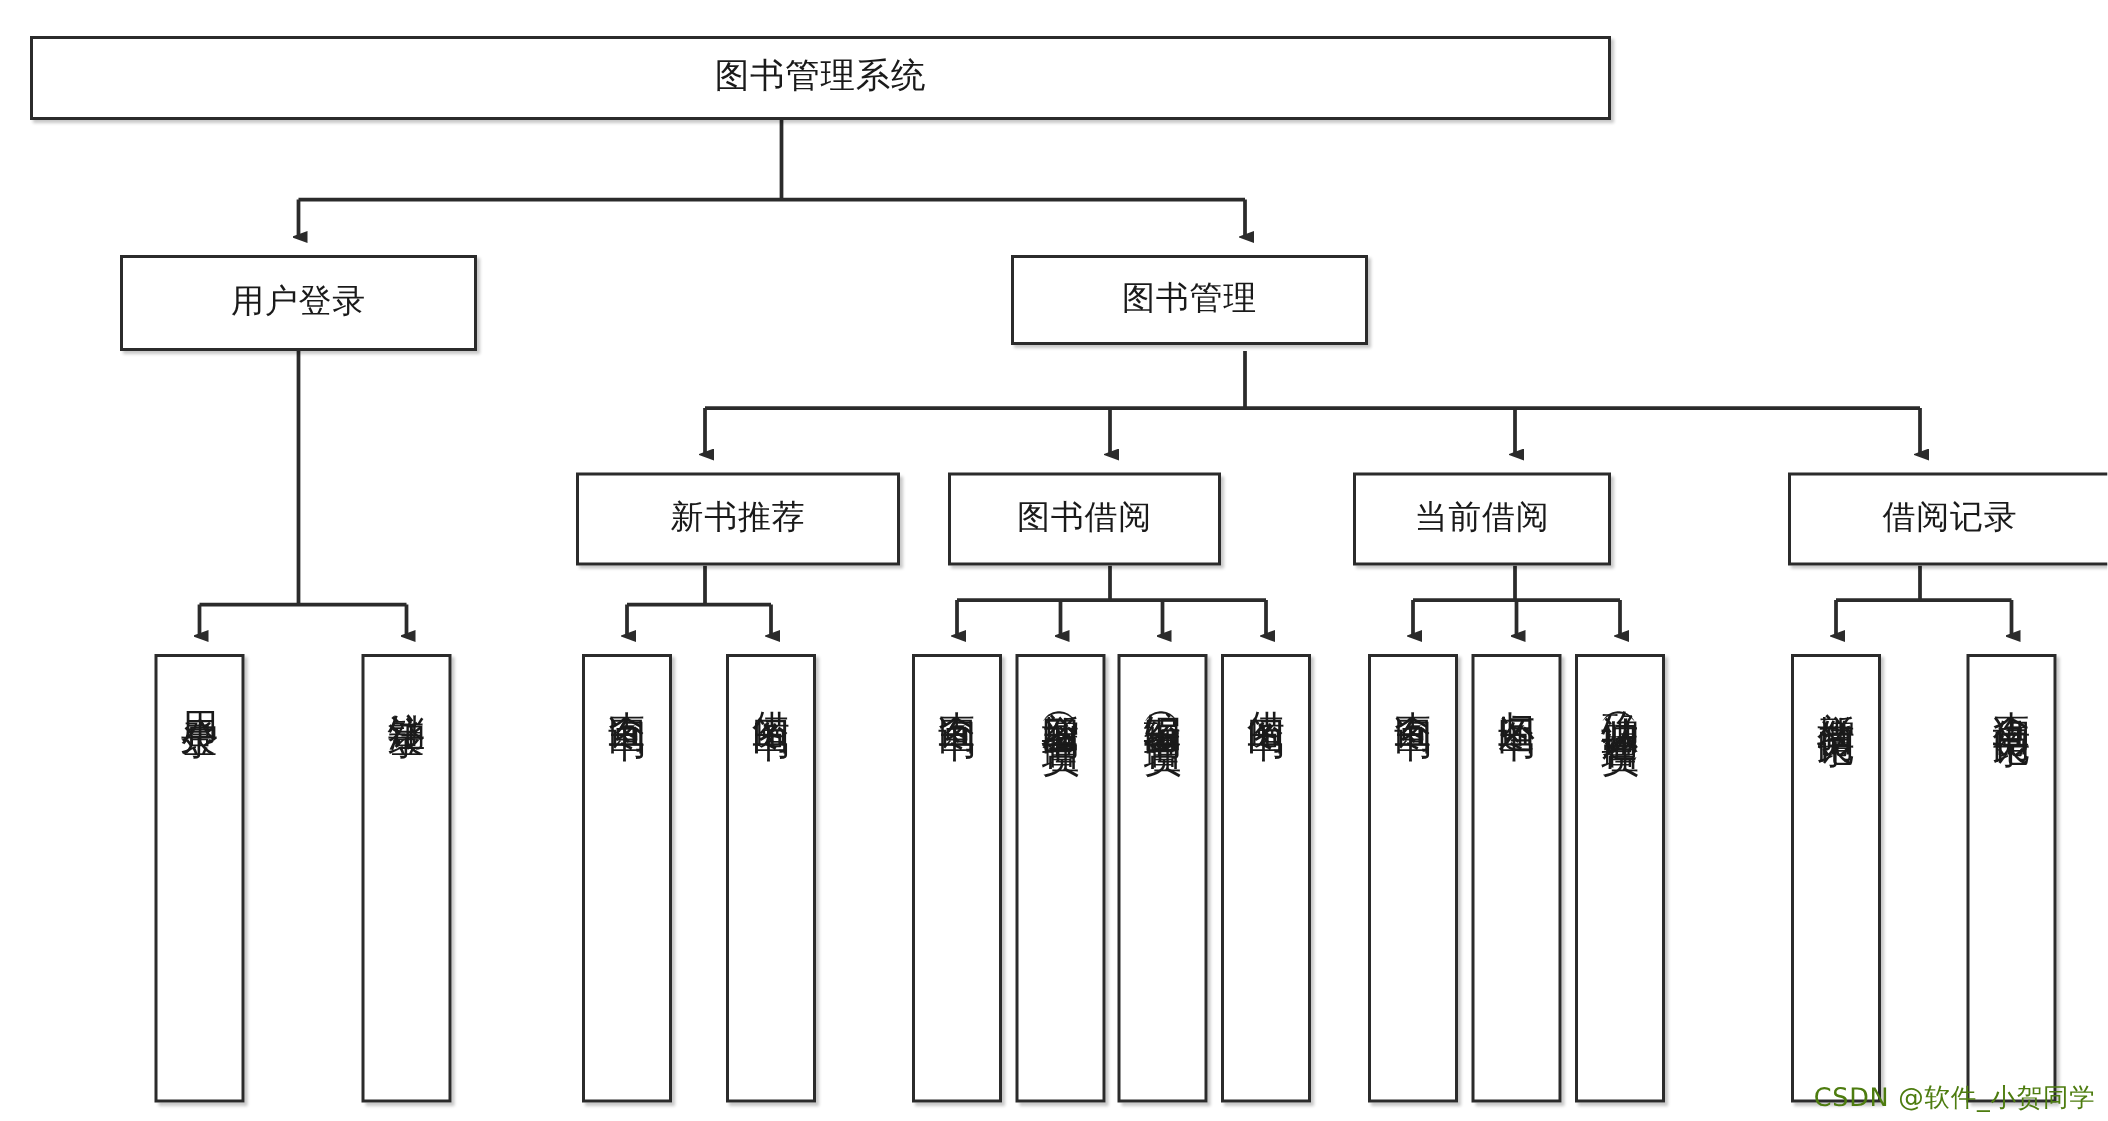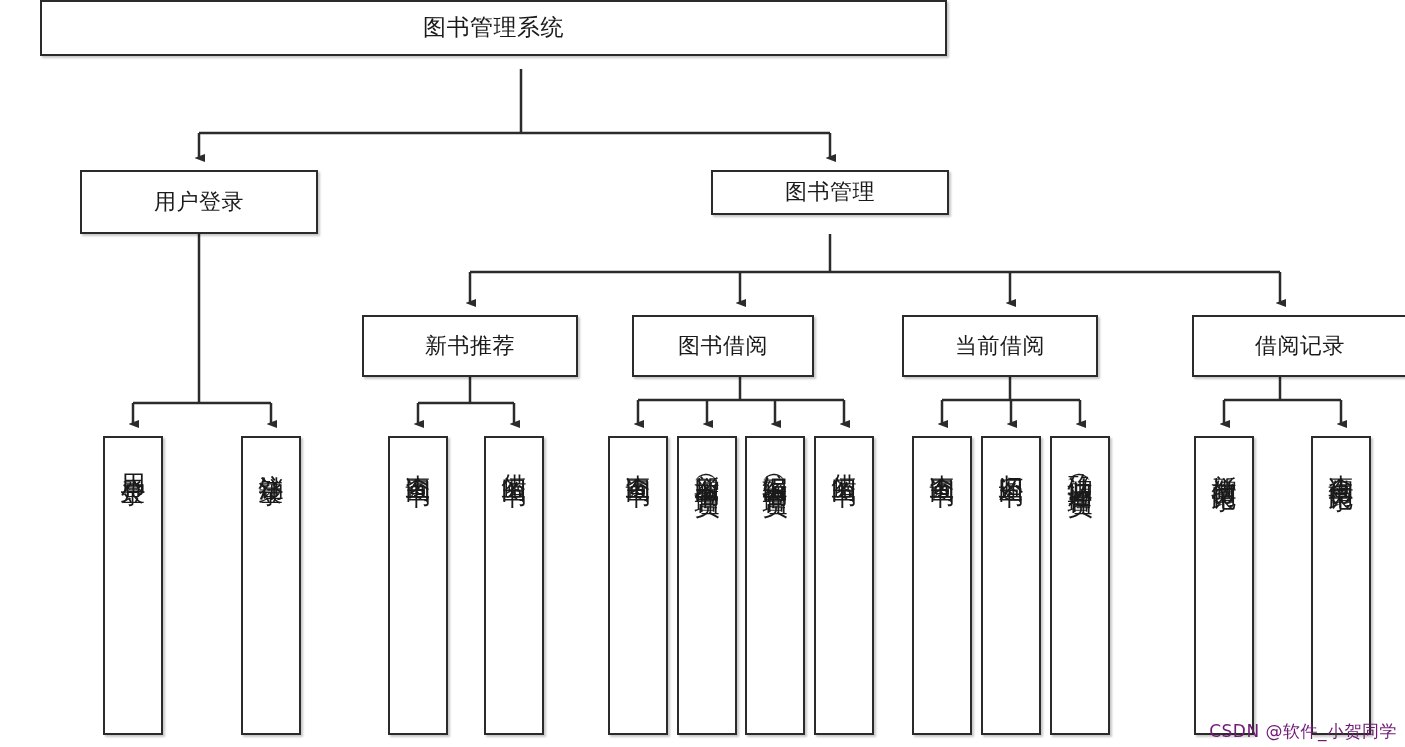--- a/index.html
+++ b/index.html
@@ -58,21 +58,21 @@
     writing-mode: vertical-rl;
     text-orientation: upright;
     letter-spacing: 3px;
     line-height: 1;
   }
   .watermark {
     position: absolute;
     right: 8px;
     bottom: 4px;
     font-size: 17px;
-    color: #701a75;
+    color: #4d7c0f;
     letter-spacing: 0.5px;
     white-space: pre;
   }
 </style>
 </head>
 <body>
 
 <div id="canvas">
 
   <svg class="connectors" viewBox="0 0 1405 747">
@@ -118,38 +118,38 @@
       <path d="M1011,400 L1011,424" marker-end="url(#arrow)"></path>
       <path d="M1080,400 L1080,424" marker-end="url(#arrow)"></path>
 
       <path d="M1280,377 L1280,400"></path>
       <path d="M1224,400 L1341,400"></path>
       <path d="M1224,400 L1224,424" marker-end="url(#arrow)"></path>
       <path d="M1341,400 L1341,424" marker-end="url(#arrow)"></path>
     </g>
   </svg>
 
-  <div class="node horiz root" style="left:20px; top:0; width:907px; height:56px;margin-left:20px;">
+  <div class="node horiz root" style="left:20px; top:24px; width:1054px; height:56px;">
     <span class="label">图书管理系统</span>
   </div>
 
   <div class="node horiz" style="left:80px; top:170px; width:238px; height:64px;">
     <span class="label">用户登录</span>
   </div>
-  <div class="node horiz" style="left:711px; top:170px; width:238px; height:45px;">
+  <div class="node horiz" style="left:674px; top:170px; width:238px; height:60px;">
     <span class="label">图书管理</span>
   </div>
 
-  <div class="node horiz" style="left:362px; top:315px; width:216px; height:62px;">
+  <div class="node horiz" style="left:384px; top:315px; width:216px; height:62px;">
     <span class="label">新书推荐</span>
   </div>
   <div class="node horiz" style="left:632px; top:315px; width:182px; height:62px;">
     <span class="label">图书借阅</span>
   </div>
-  <div class="node horiz" style="left:902px; top:315px; width:196px; height:62px;">
+  <div class="node horiz" style="left:902px; top:315px; width:172px; height:62px;">
     <span class="label">当前借阅</span>
   </div>
   <div class="node horiz" style="left:1172px; top:315px; width:216px; height:62px;margin-left:20px;">
     <span class="label">借阅记录</span>
   </div>
 
   <div class="node vert" style="left:103px; top:436px; width:60px; height:299px;">
     <span class="label">用户登录</span>
   </div>
   <div class="node vert" style="left:241px; top:436px; width:60px; height:299px;">

